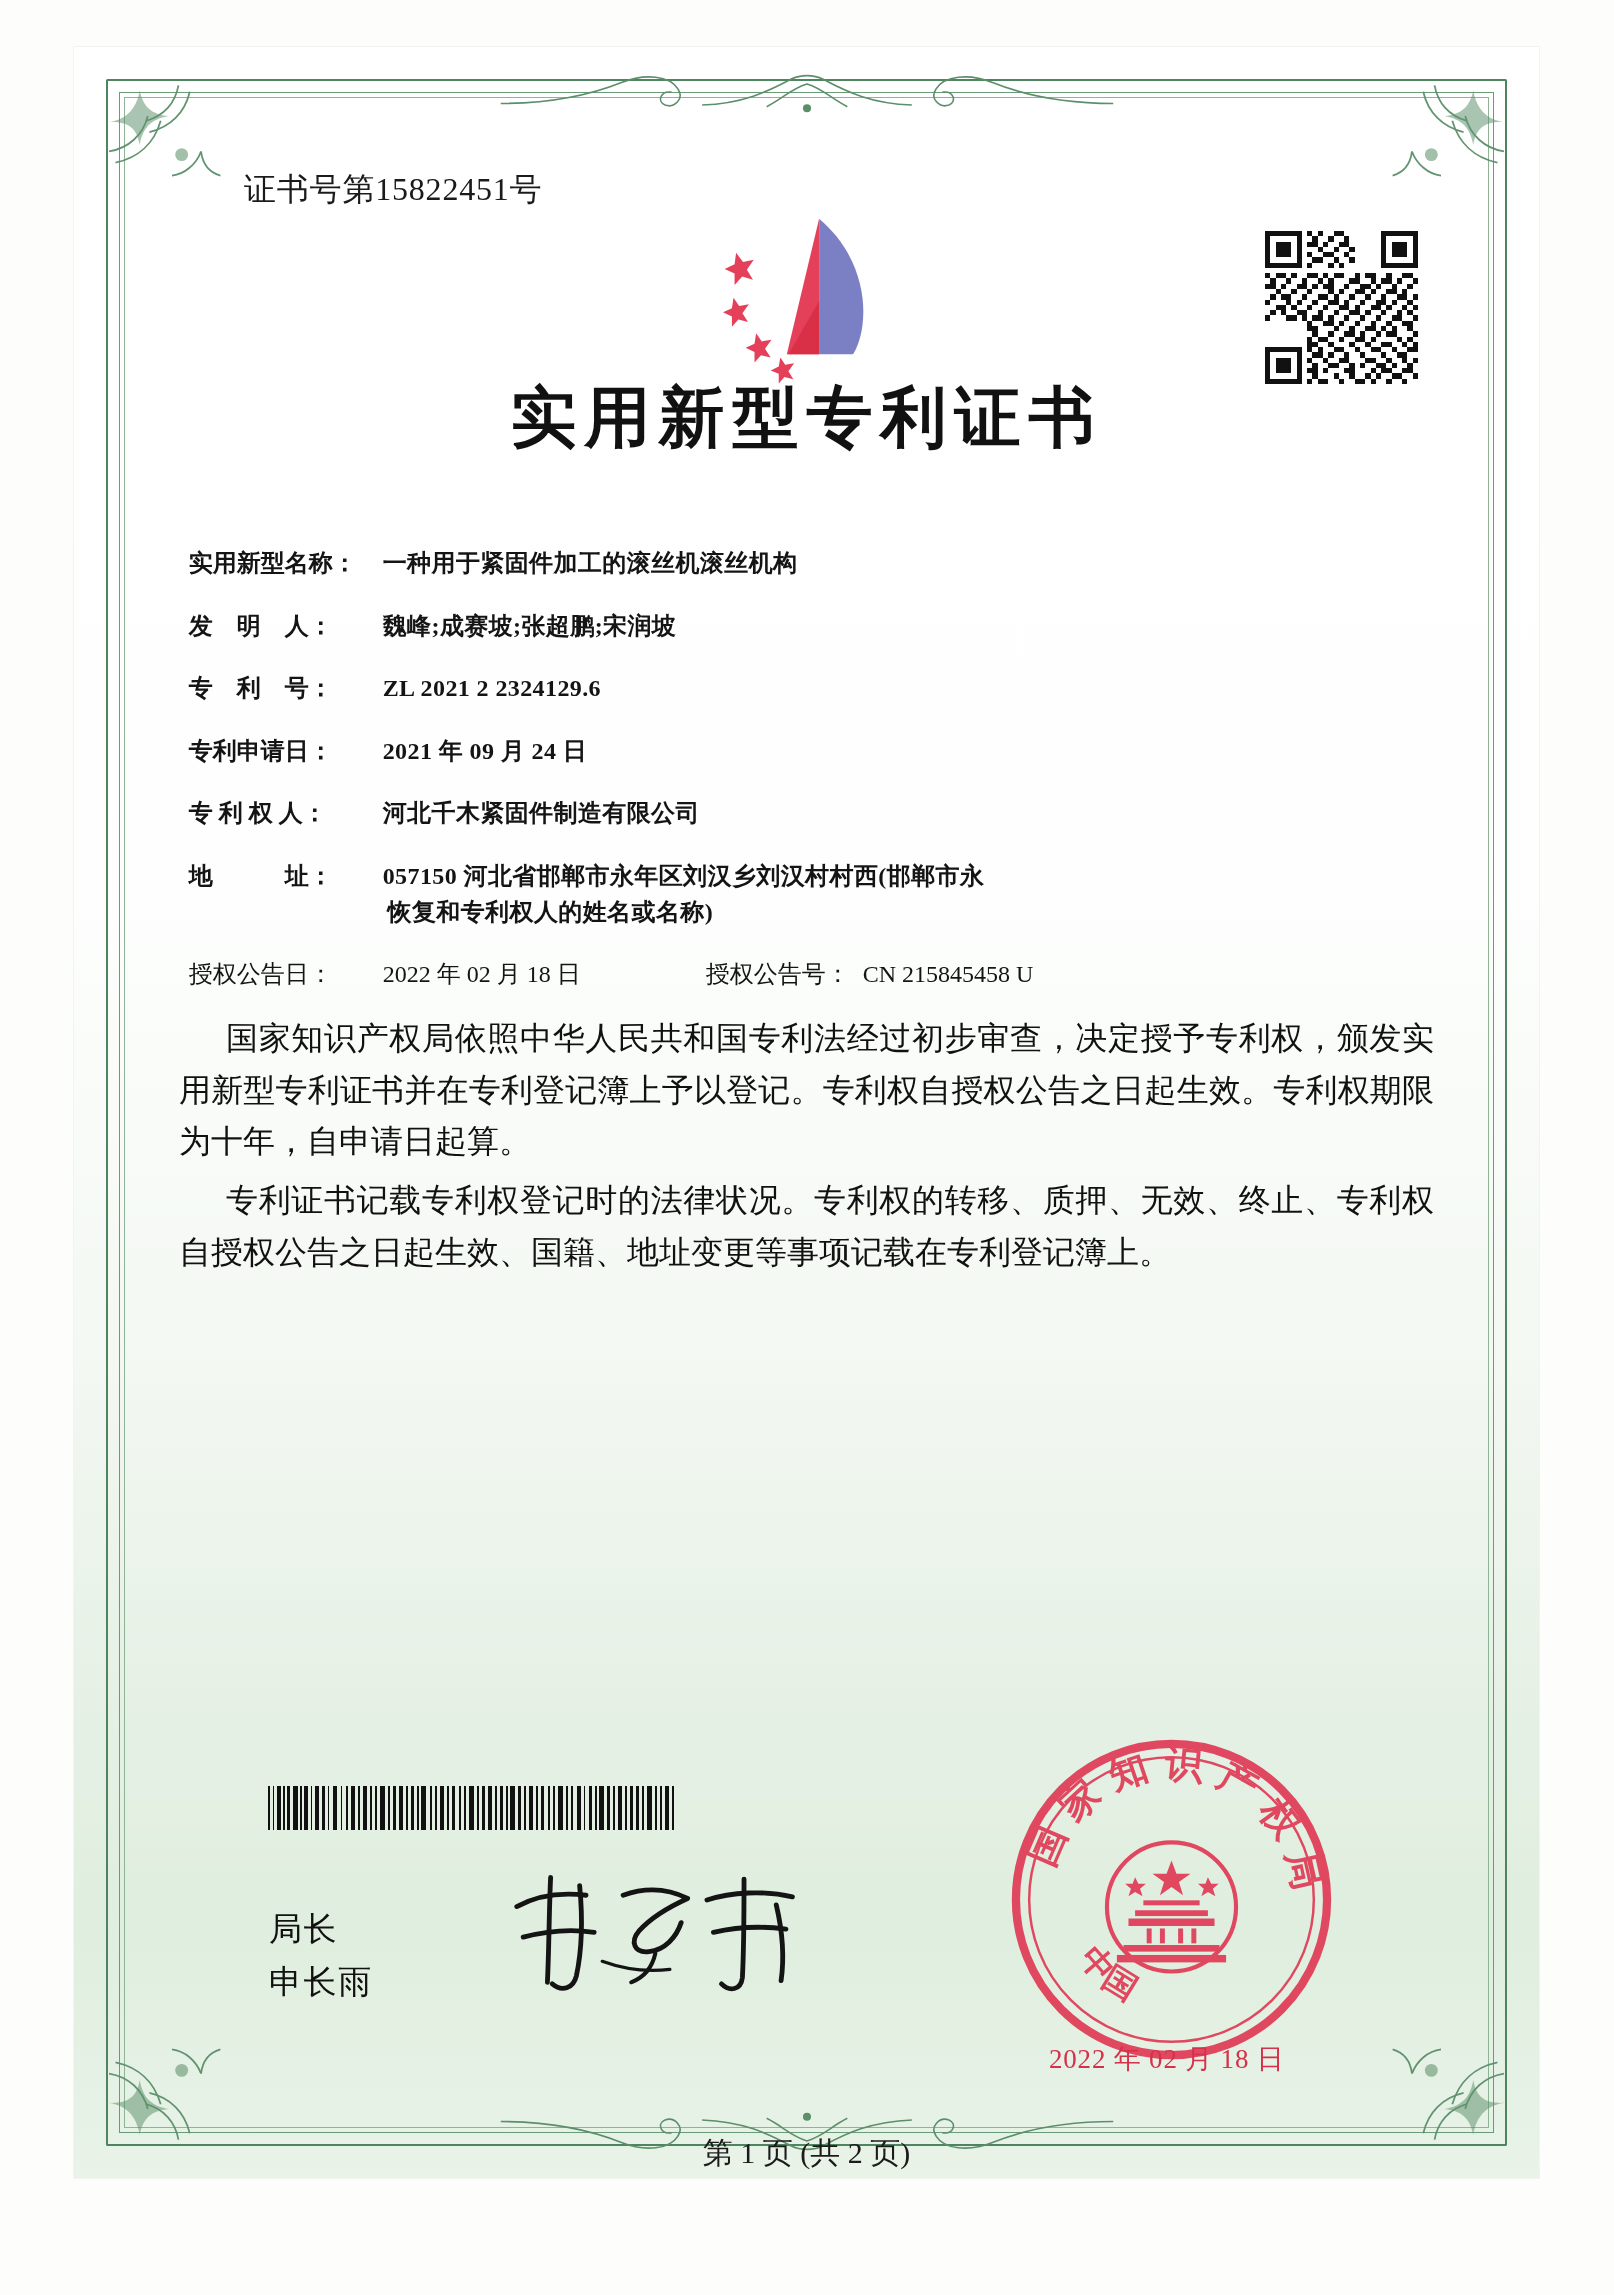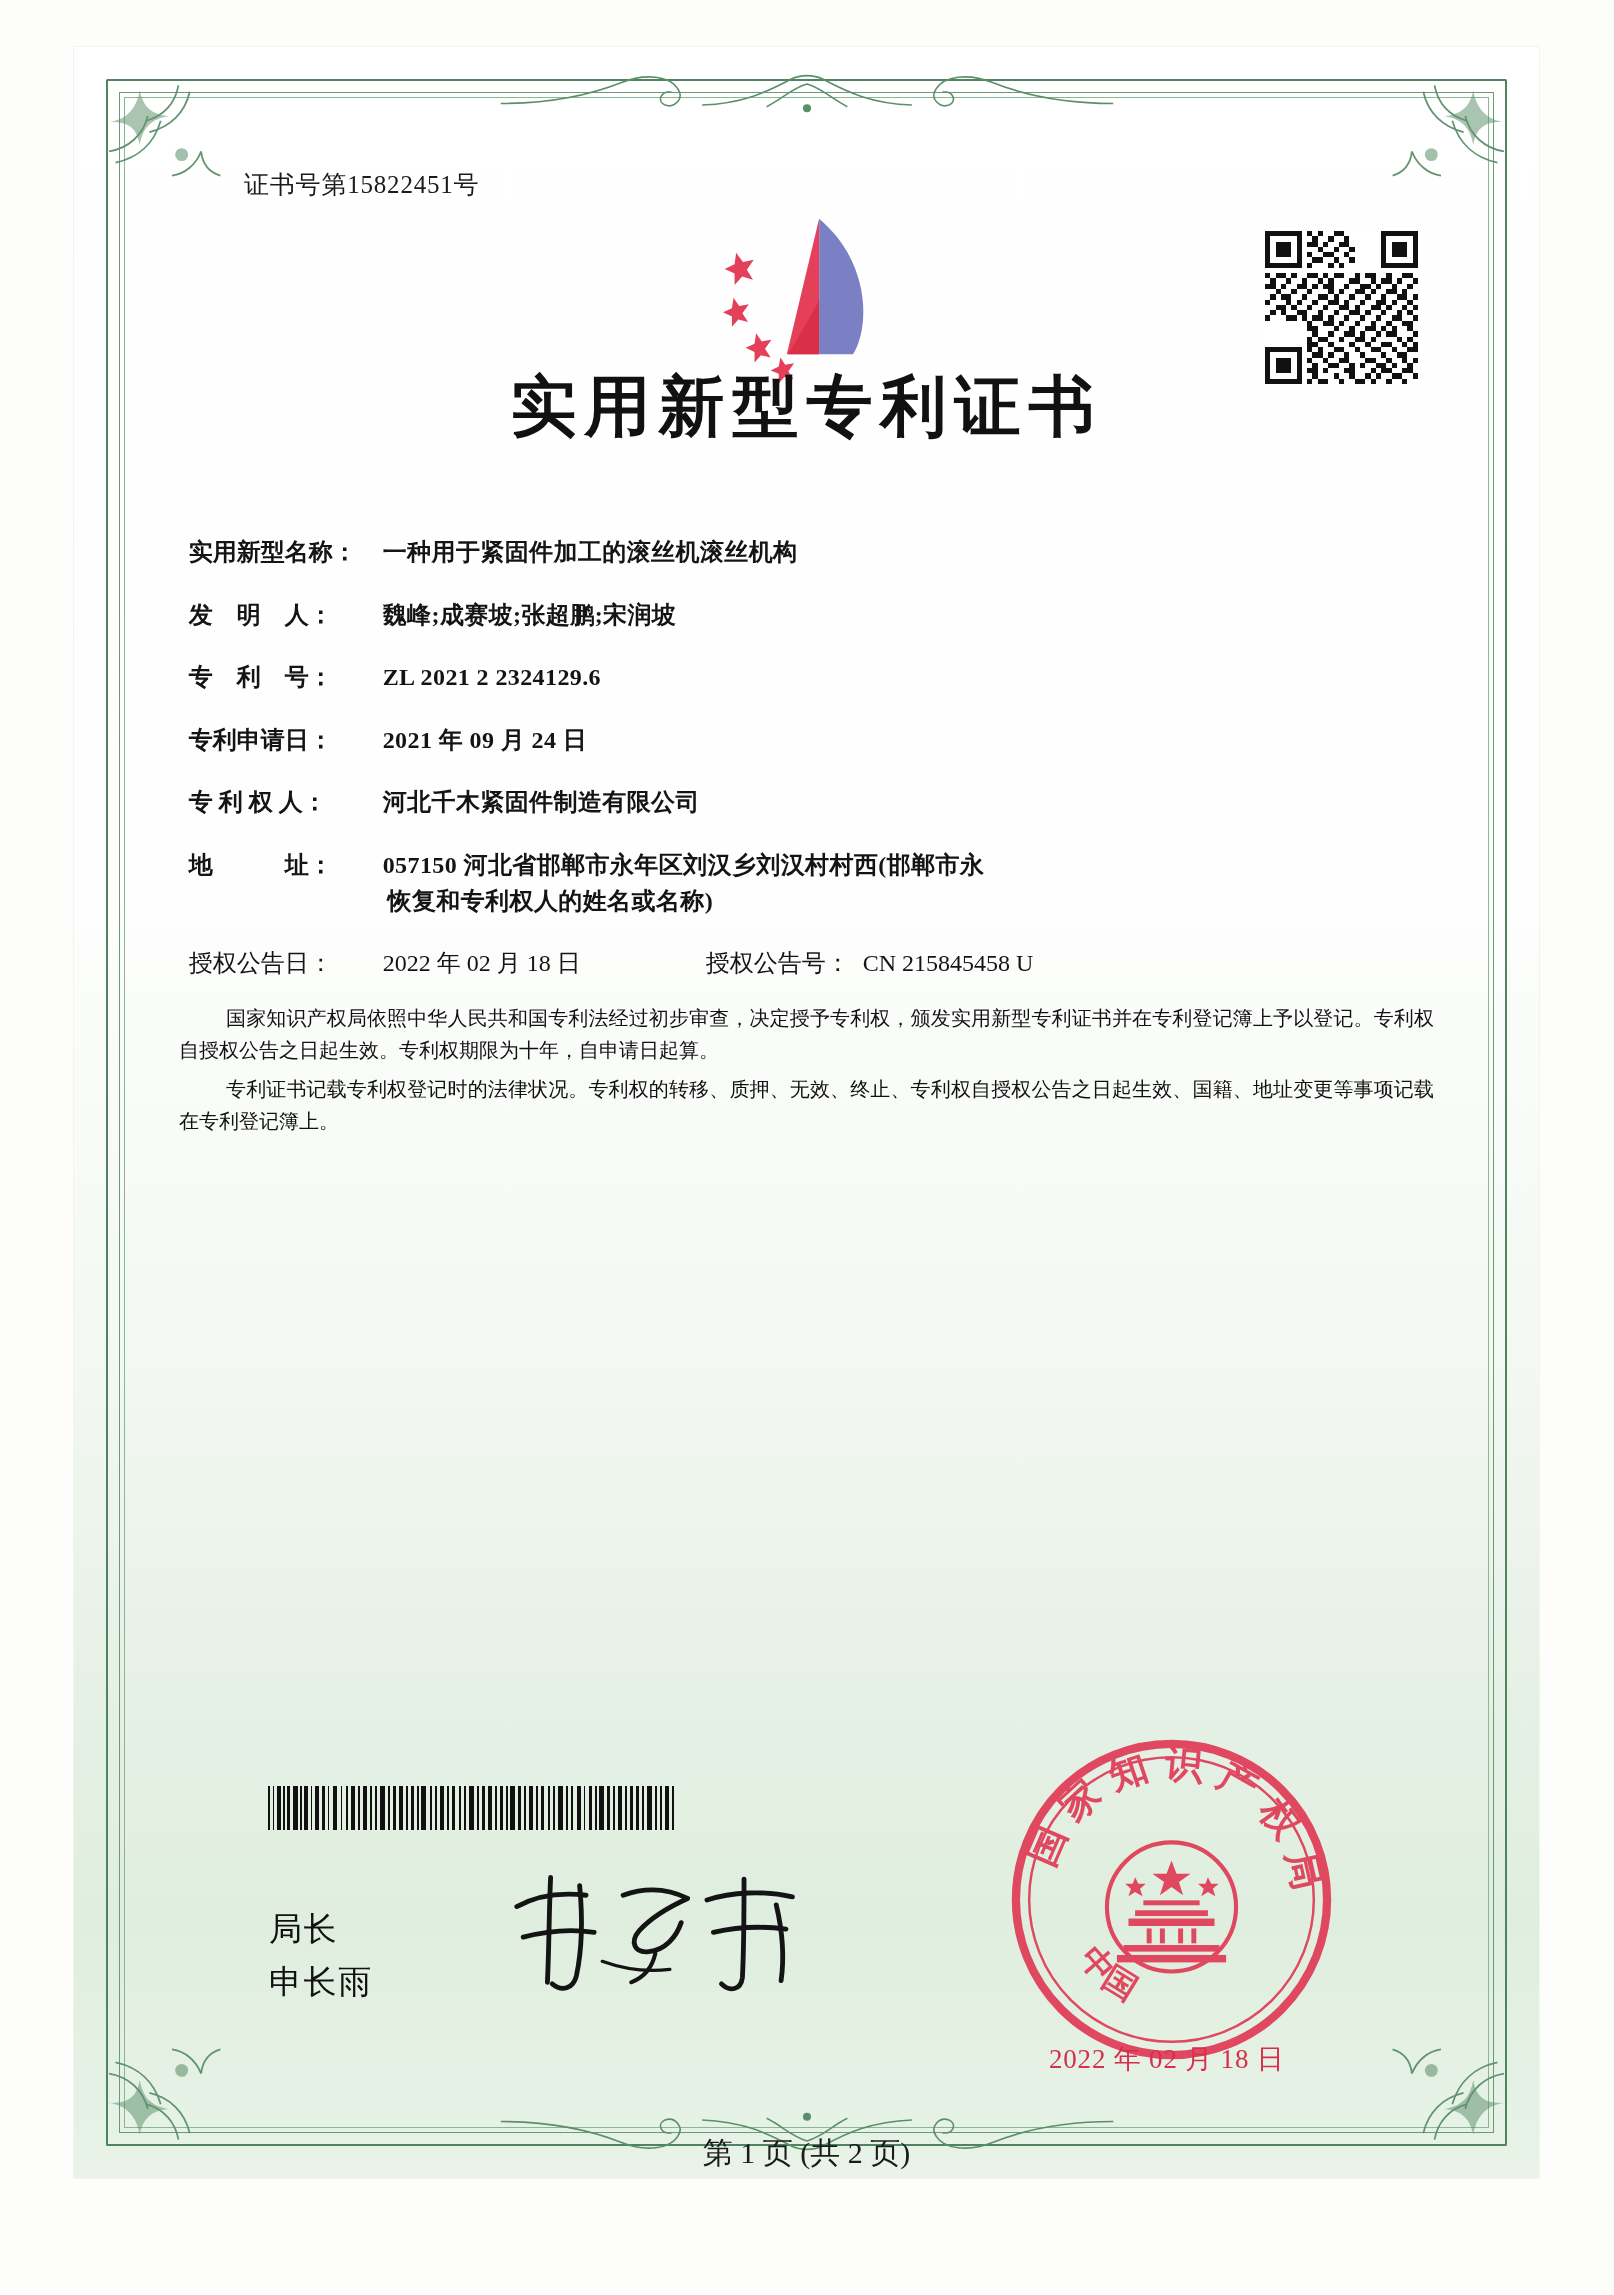--- a/index.html
+++ b/index.html
@@ -74,21 +74,21 @@
   .edge-flourish svg { width: 100%; height: 100%; display: block; }
 
   
   .content {
     position: absolute;
     left: 105px;
     top: 121px;
     width: 1255px;
   }
   .cert-no {
-    font-size: 25px;
+    font-size: 32px;
     letter-spacing: 0.8px;
     color: #1b1b1b;
     margin-left: 65px;
   }
   .logo {
     position: absolute;
     left: 50%;
     transform: translateX(-50%);
     top: 157px;
     width: 218px;
@@ -147,21 +147,21 @@
     align-items: center;
     margin-bottom: 24px;
   }
   .grant-row .g1-label { width: 194px; flex: 0 0 194px; }
   .grant-row .g1-value { width: 323px; flex: 0 0 323px; }
   .grant-row .g2-label { flex: 0 0 auto; margin-right: 13px; }
   .grant-row .g2-value { flex: 1 1 auto; }
 
   .paras {
     margin-top: 12px;
-    font-size: 20px;
+    font-size: 32px;
     line-height: 1.62;
     color: #111;
     text-align: justify;
   }
   .paras p {
     margin: 0 0 6.5px 0;
     text-indent: 47px;
   }
 
   

